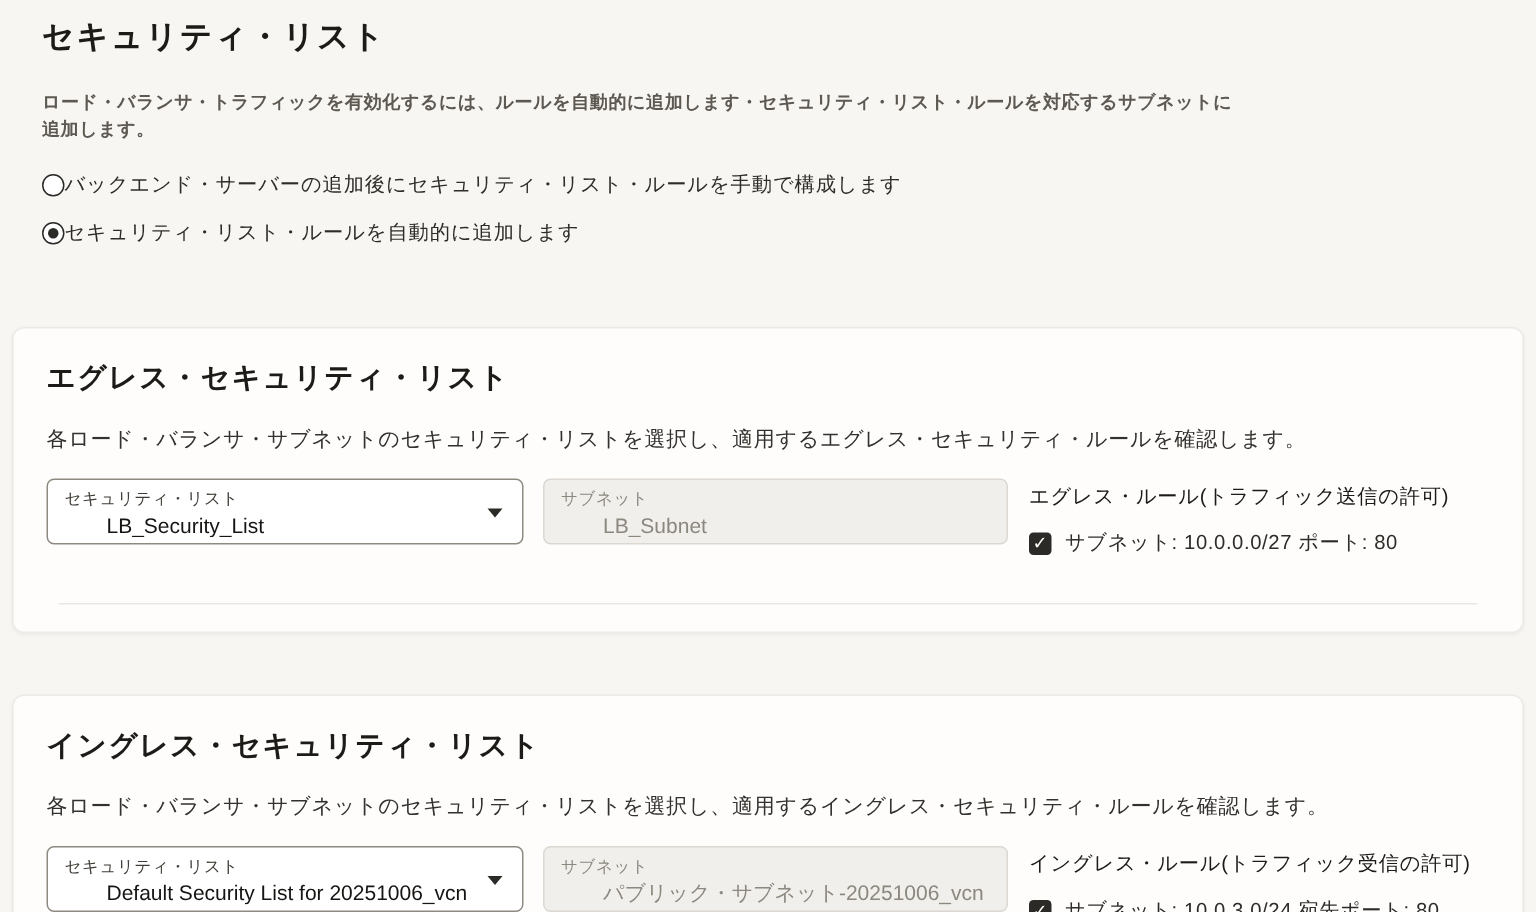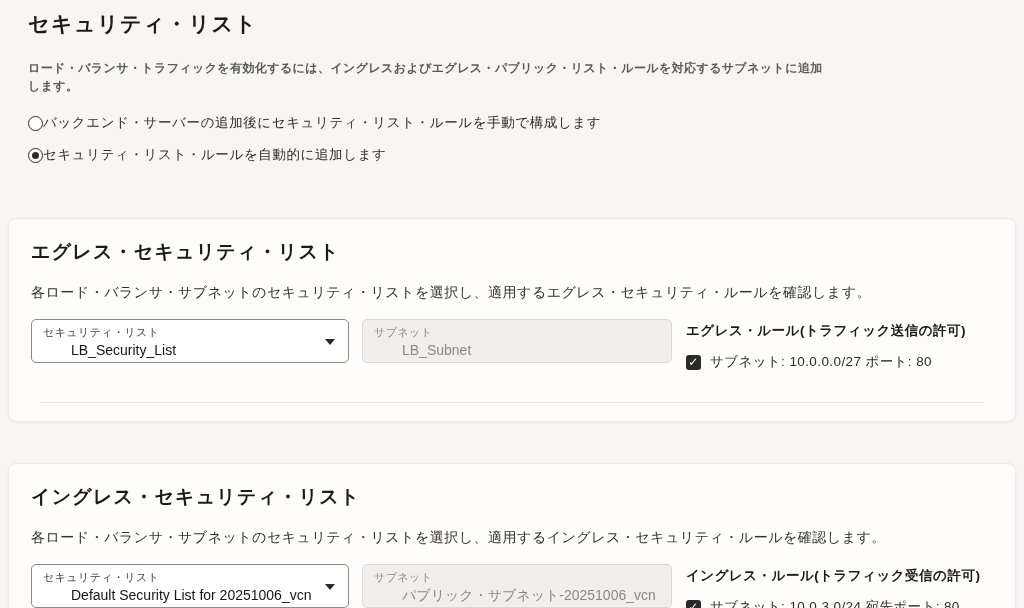--- a/index.html
+++ b/index.html
@@ -148,21 +148,21 @@
     color: #8c8880;
   }
 
   .rules-col {
     margin-left: 14px;
     padding-top: 3px;
     min-width: 0;
   }
   .rules-heading {
     font-size: 13.5px;
-    font-weight: 700;
+    font-weight: 400;
     letter-spacing: 0.5px;
     color: #1d1b17;
     margin: 0;
     white-space: nowrap;
   }
   .rule-row {
     display: flex;
     align-items: center;
     gap: 9px;
     margin-top: 13px;
@@ -188,21 +188,21 @@
     border: none;
     border-top: 1px solid #e9e6e1;
     margin: 31px 8px 0 8px;
   }
 </style>
 </head>
 <body>
 
 <div class="page-header">
   <h1 class="page-title">セキュリティ・リスト</h1>
-  <p class="page-desc">ロード・バランサ・トラフィックを有効化するには、イングレスおよびエグレス・パブリック・リスト・ルールを対応するサブネットに追加します。</p>
+  <p class="page-desc">ロード・バランサ・トラフィックを有効化するには、ルールを自動的に追加します・セキュリティ・リスト・ルールを対応するサブネットに追加します。</p>
 
   <div class="radio-row">
     <span class="radio-icon"></span>
     <span>バックエンド・サーバーの追加後にセキュリティ・リスト・ルールを手動で構成します</span>
   </div>
   <div class="radio-row">
     <span class="radio-icon checked"></span>
     <span>セキュリティ・リスト・ルールを自動的に追加します</span>
   </div>
 </div>

